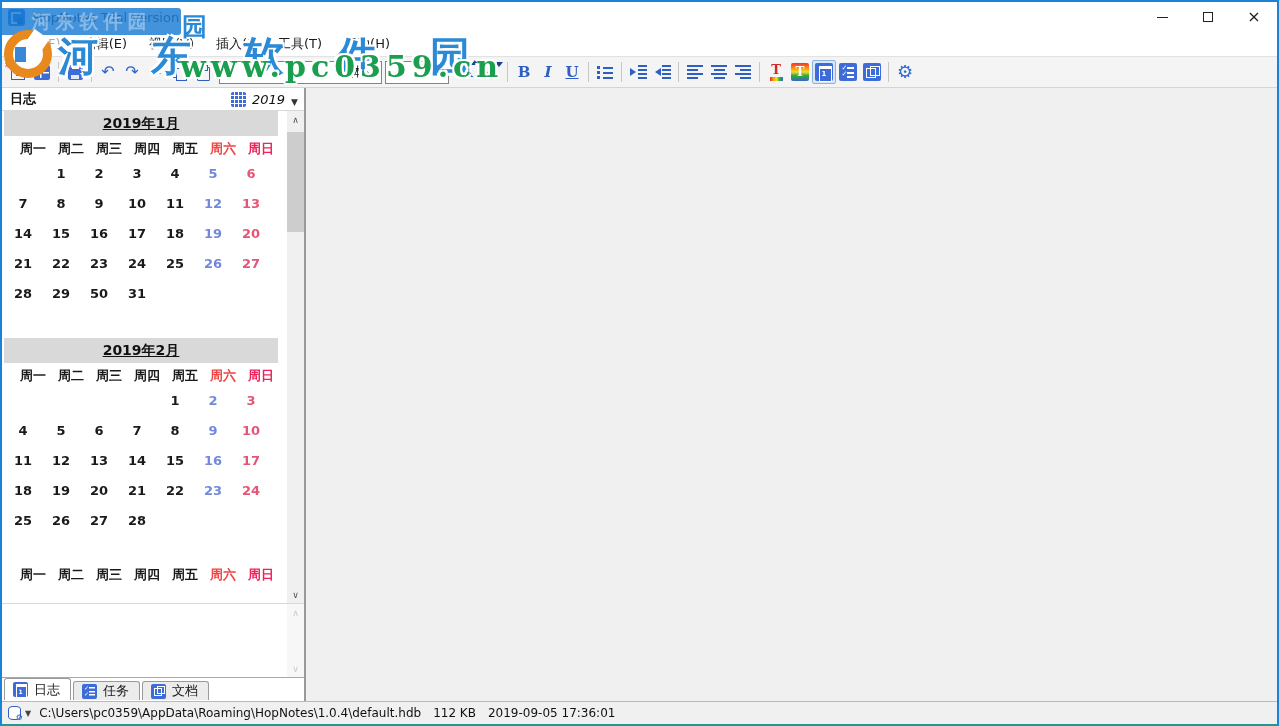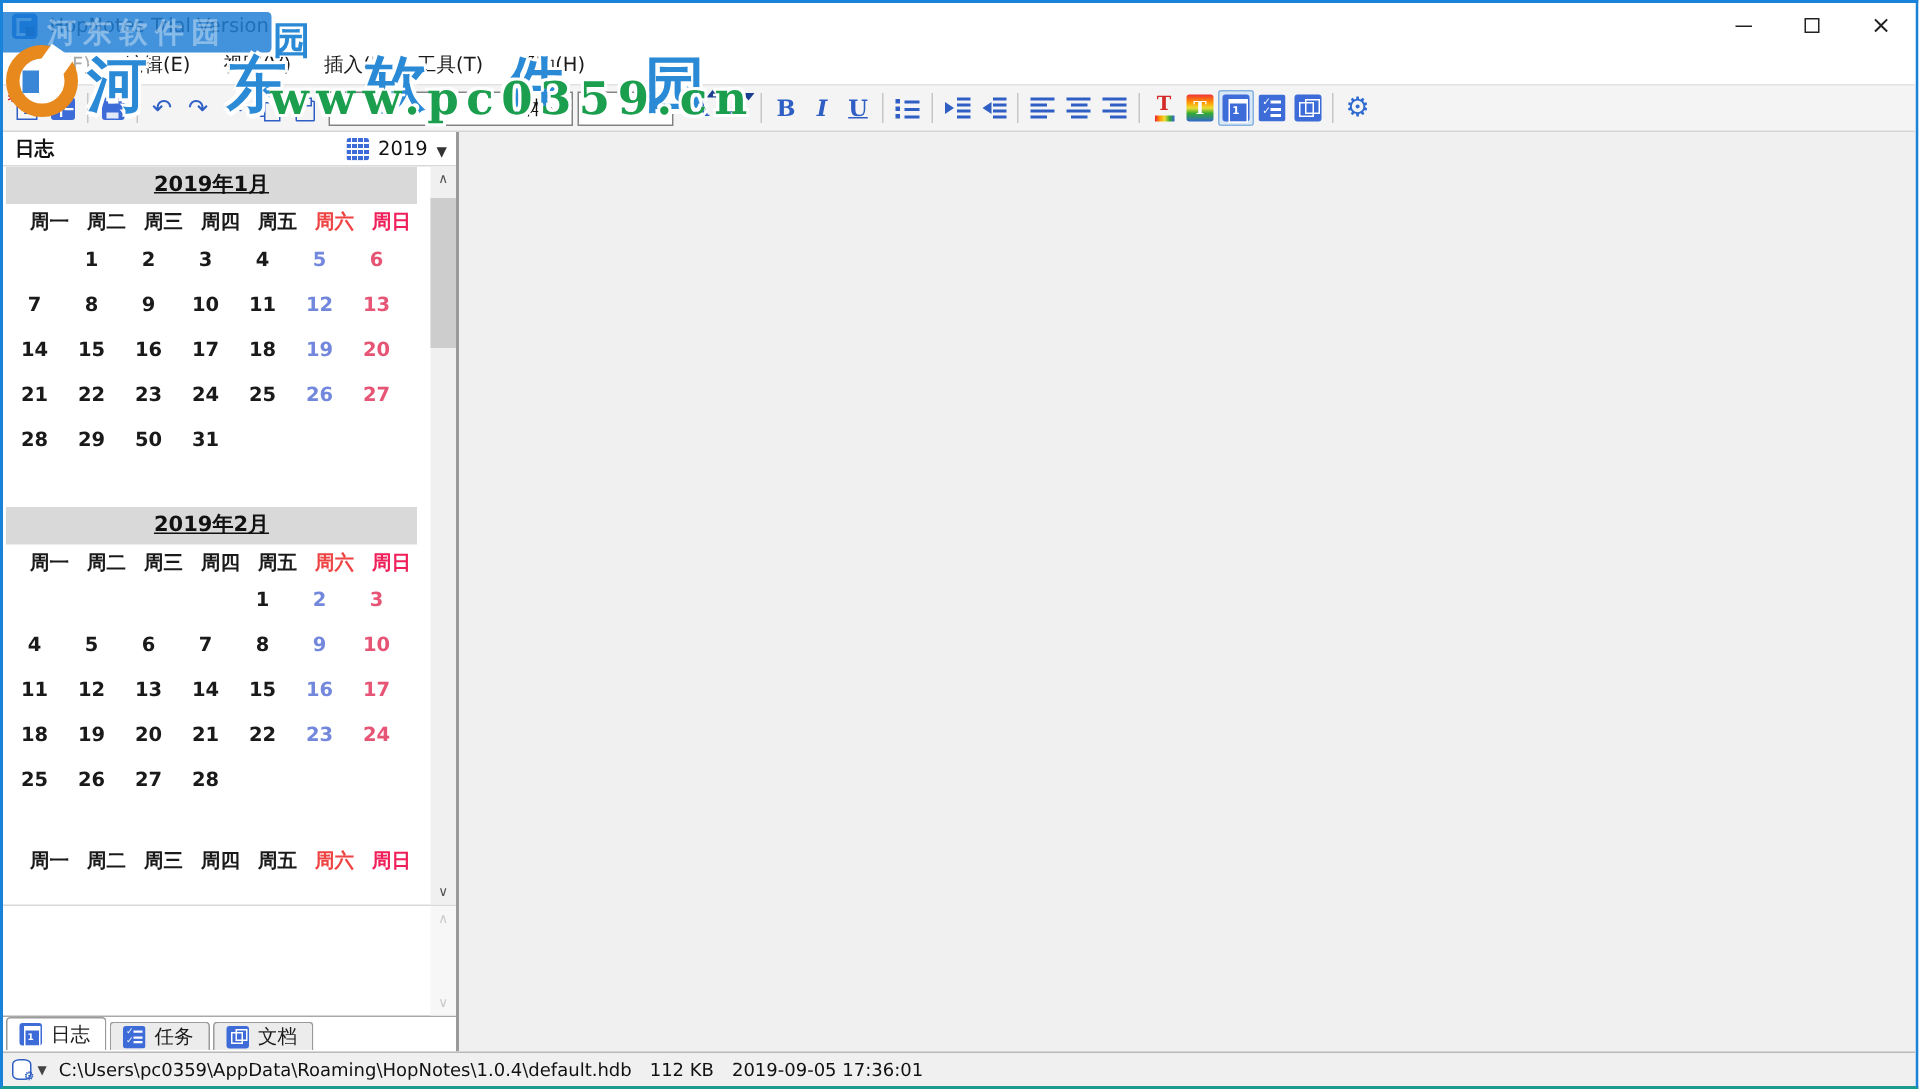--- a/index.html
+++ b/index.html
@@ -118,21 +118,21 @@
   .ic-gear { font-size:18px; color:#2f6bd0; line-height:1; }
 
   
   .content { flex:1 1 auto; display:flex; min-height:0; }
   .sidebar { width:302px; background:#fff; display:flex; flex-direction:column; flex:0 0 auto; }
   .splitter { width:2px; background:#9a9a9a; flex:0 0 auto; }
   .main { flex:1 1 auto; background:#f0f0f0; }
 
   .side-header { height:23px; display:flex; align-items:center; padding:0 6px 0 8px; border-bottom:1px solid #d9d9d9; flex:0 0 auto; }
   .side-title { font-size:13px; font-weight:bold; color:#111; }
-  .year-group { margin-left:auto; display:flex; align-items:flex-end; gap:6px; }
+  .year-group { margin-left:auto; display:flex; align-items:flex-end; gap:6px;font-style:italic; }
   .ic-grid { width:15px; height:15px; background:#3d6bd8; border-radius:2px;
       background-image:repeating-linear-gradient(to right,transparent 0 3px,#fff 3px 4px),
                        repeating-linear-gradient(to bottom,transparent 0 3px,#fff 3px 4px); }
   .year-label { font-size:13px; color:#111; }
   .year-caret { font-size:9px; color:#333; }
 
   .cal-scroll { position:relative; height:493px; overflow:hidden; flex:0 0 auto; border-bottom:1px solid #d9d9d9; }
   .months { position:absolute; left:0; top:0; width:284px; }
   .month { margin-bottom:29px; }
   .month-title { margin:0 8px 0 2px; height:25px; line-height:25px; background:#d9d9d9; text-align:center;

